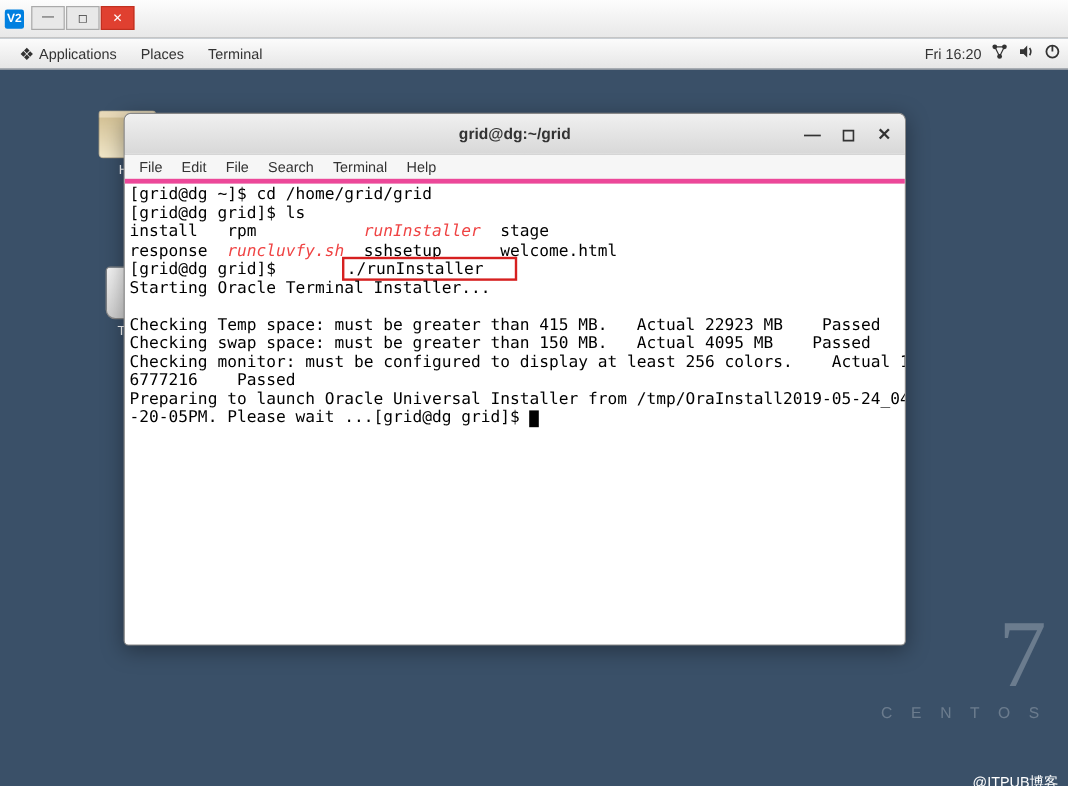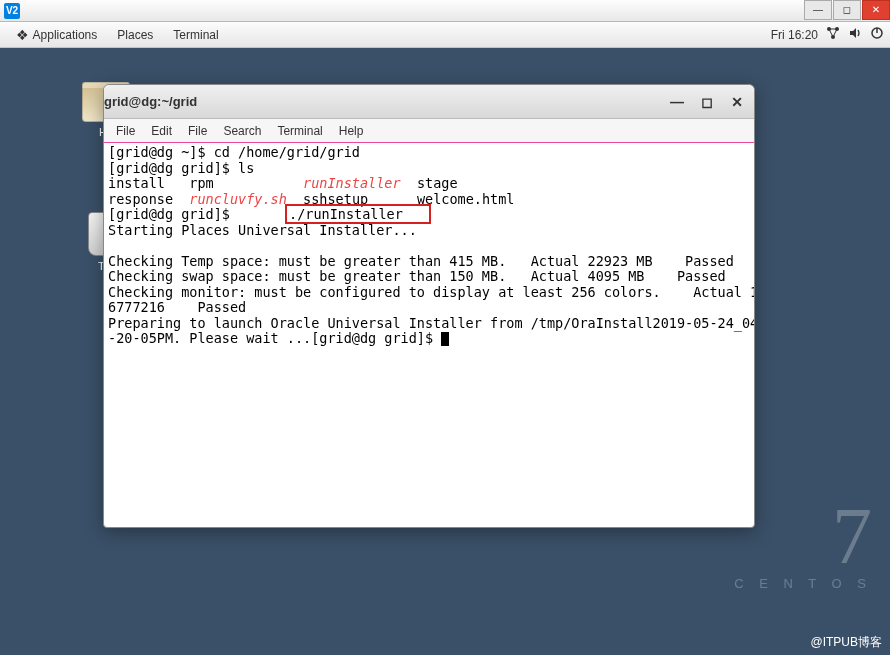--- a/index.html
+++ b/index.html
@@ -1,27 +1,26 @@
 <!DOCTYPE html>
 <html><head>
 <meta charset="utf-8">
 <style>
   * { box-sizing: border-box; margin: 0; padding: 0; }
   html, body { width: 890px; height: 655px; overflow: hidden; font-family: "Segoe UI", Tahoma, sans-serif; }
   
   
   .vnc-titlebar {
-    height: 22px;
+    height: 32px;
     background: linear-gradient(to bottom, #fdfdfd, #e8e8e8);
     border-bottom: 1px solid #b8b8b8;
     display: flex;
     align-items: center;
     font-size: 12px;
     color: #333;
-    justify-content: space-between;
   }
   .vnc-icon {
     width: 16px; height: 16px; margin: 0 5px 0 4px;
     background: #0080e0; display: flex; align-items: center; justify-content: center;
     color: #fff; font-size: 10px; font-weight: bold; border-radius: 2px;
   }
   .vnc-title { flex: 1; }
   .vnc-controls { display: flex; height: 22px; }
   .vnc-btn {
     width: 28px; height: 20px; margin-left: 1px;
@@ -91,38 +90,38 @@
     border: 1px solid #888;
     border-radius: 6px 6px 4px 4px;
     box-shadow: 0 4px 18px rgba(0,0,0,0.35);
     display: flex; flex-direction: column;
   }
   .term-titlebar {
     height: 34px;
     background: linear-gradient(to bottom, #f0f0f0, #d8d8d8);
     border-bottom: 1px solid #bbb;
     border-radius: 6px 6px 0 0;
-    display: flex; align-items: center; justify-content: flex-start;
+    display: flex; align-items: center; justify-content: center;
     position: relative;
     font-weight: bold; font-size: 13px; color: #333;
   }
   .term-titlebar .ctrls {
     position: absolute; right: 6px; top: 6px;
     display: flex; gap: 8px;
   }
   .term-titlebar .ctrls span {
     width: 22px; height: 22px;
     display: flex; align-items: center; justify-content: center;
     font-size: 14px; cursor: pointer; border-radius: 3px;
   }
   
   .term-menubar {
     height: 24px;
     background: #f6f6f6;
-    border-bottom: 1px solid #ec4899;
+    border-bottom: 4px solid #ec4899;
     display: flex; align-items: center;
     font-size: 12px; color: #333;
     padding: 0 4px;
   }
   .term-menubar .mitem { padding: 0 8px; height: 100%; display: flex; align-items: center; cursor: pointer; }
   
   .term-body {
     flex: 1; padding: 2px 4px;
     font-family: "DejaVu Sans Mono", "Liberation Mono", monospace;
     font-size: 13.5px; line-height: 1.15;
@@ -218,21 +217,21 @@
       <div class="mitem">File</div>
       <div class="mitem">Search</div>
       <div class="mitem">Terminal</div>
       <div class="mitem">Help</div>
     </div>
     <div class="term-body"><span>[grid@dg ~]$ </span><span>cd /home/grid/grid</span>
 <span>[grid@dg grid]$ </span><span>ls</span>
 <span class="dir">install</span>   <span class="dir">rpm</span>           <span class="exec">runInstaller</span>  <span class="dir">stage</span>
 <span class="dir">response</span>  <span class="exec">runcluvfy.sh</span>  <span class="dir">sshsetup</span>      <span>welcome.html</span>
 <span>[grid@dg grid]$ </span><span class="redbox">./runInstaller   </span>
-<span>Starting Places Universal Installer...</span>
+<span>Starting Oracle Terminal Installer...</span>
 
 <span>Checking Temp space: must be greater than 415 MB.   Actual 22923 MB    Passed</span>
 <span>Checking swap space: must be greater than 150 MB.   Actual 4095 MB    Passed</span>
 <span>Checking monitor: must be configured to display at least 256 colors.    Actual 1</span>
 <span>6777216    Passed</span>
 <span>Preparing to launch Oracle Universal Installer from /tmp/OraInstall2019-05-24_04</span>
 <span>-20-05PM. Please wait ...</span><span>[grid@dg grid]$ </span><span class="cursor"></span></div>
   </div>
 
 </div>

